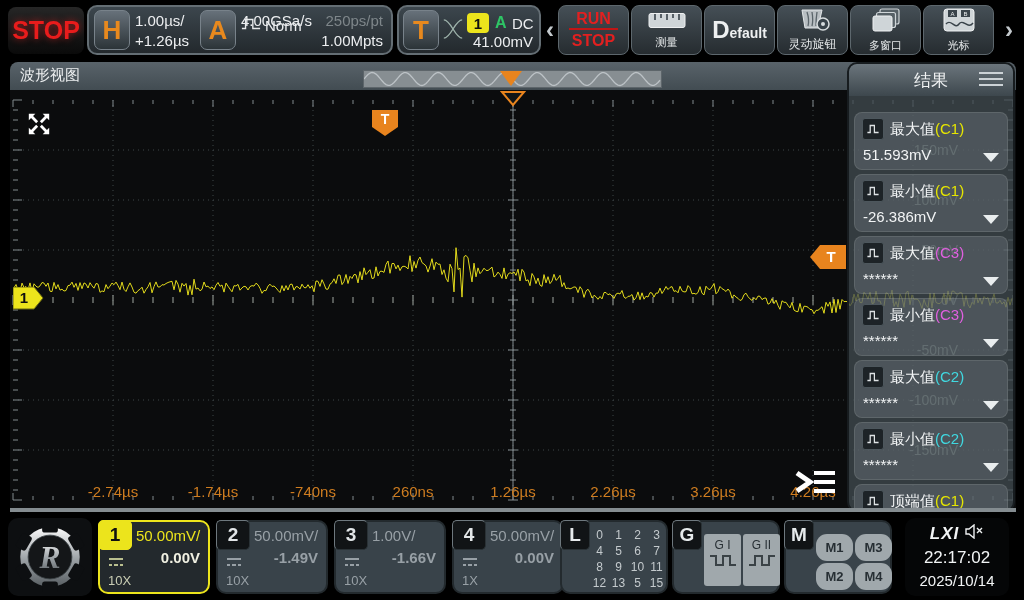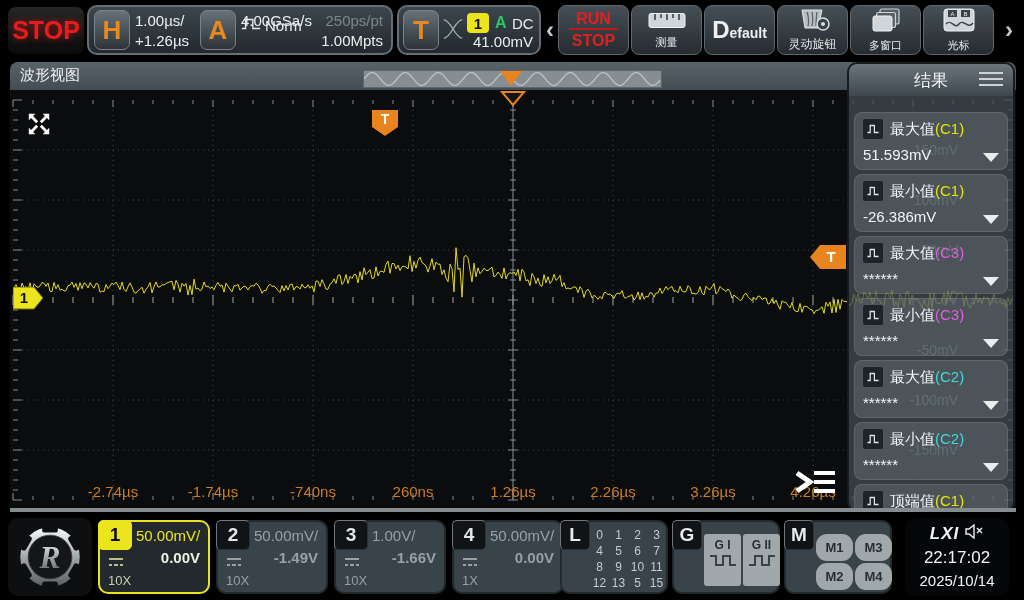--- a/index.html
+++ b/index.html
@@ -85,21 +85,21 @@
   .blk{position:absolute;top:8px;width:108px;height:74px;border-radius:10px;background:#39434a;
        border:2px solid #232a2e;box-sizing:border-box;cursor:pointer;}
   .blk-badge{position:absolute;left:-2px;top:-2px;width:28px;height:28px;border-radius:5px;background:#111416;
              color:#e6eaec;font-size:19px;font-weight:bold;display:flex;align-items:center;justify-content:center;
              border:1px solid #6e787e;border-right-color:#2a3236;border-bottom-color:#2a3236;}
   .ldigits{position:absolute;left:28px;top:5px;width:76px;}
   .lrow{display:flex;}
   .lrow span{flex:1;text-align:center;font-size:12px;color:#c4cacd;line-height:16px;}
   .gbtn{position:absolute;width:37px;height:52px;top:12px;background:#a0a8ac;border-radius:3px;
         display:flex;flex-direction:column;align-items:center;padding-top:4px;box-sizing:border-box;cursor:pointer;}
-  .gbtn span{font-size:12px;font-weight:bold;color:#272f34;line-height:14px;}
+  .gbtn span{font-size:12px;font-weight:normal;color:#272f34;line-height:14px;}
   .mbtn{position:absolute;width:37px;height:27px;background:#a0a8ac;border-radius:11px;color:#272f34;
         font-size:13px;font-weight:bold;display:flex;align-items:center;justify-content:center;cursor:pointer;}
   #status-box{position:absolute;left:905px;top:6px;width:104px;height:78px;background:#050607;border-radius:10px;
               text-align:center;}
   #lxi-row{position:absolute;left:0;top:6px;width:100%;display:flex;align-items:flex-start;justify-content:center;gap:6px;}
   #lxi-label{font-size:17px;font-weight:bold;font-style:italic;color:#f2f4f5;letter-spacing:1px;}
   #clock-time{position:absolute;left:0;top:30px;width:100%;font-size:17px;color:#f2f4f5;}
   #clock-date{position:absolute;left:0;top:54px;width:100%;font-size:15px;color:#f2f4f5;}
 </style>
 </head>

